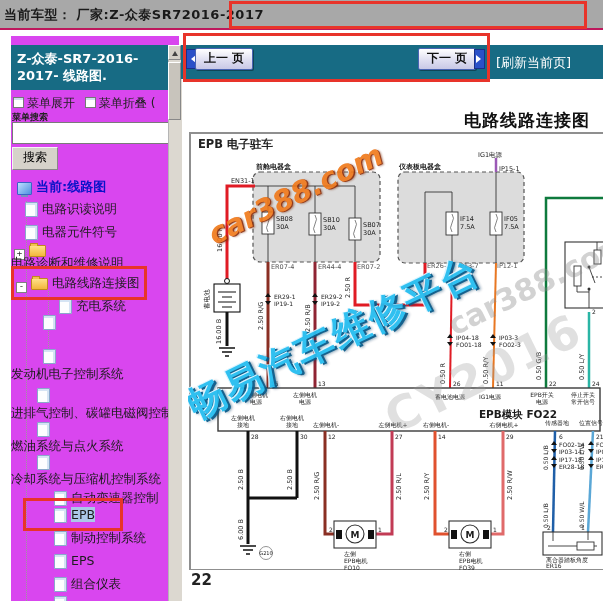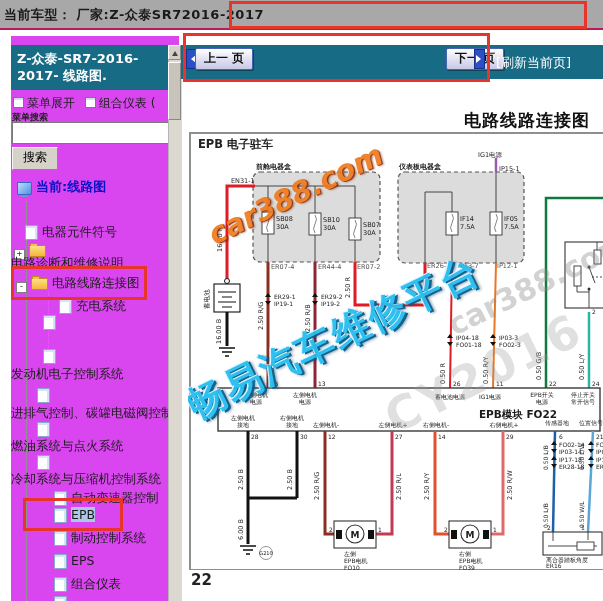--- a/index.html
+++ b/index.html
@@ -79,31 +79,34 @@
 </div>
 <div class="abs redbox" style="left:229px;top:1px;width:352px;height:22px;"></div>
 
 <div id="sidebar" class="abs">
   <div id="sbheader" class="abs">
     <div>Z-众泰-SR7-2016-</div>
     <div>2017- 线路图.</div>
   </div>
   <div id="menurow" class="abs">
     <span class="sqicon"></span><span>菜单展开</span>
-    <span class="sqicon" style="margin-left:6px;"></span><span>组合仪表 (</span>
+    <span class="sqicon" style="margin-left:6px;"></span><span>菜单折叠 (</span>
   </div>
   <div id="searchlbl" class="abs">菜单搜索</div>
   <input id="searchbox" class="abs" value="" style="">
   <div id="searchbtn" class="abs">搜索</div>
 
   <div class="dotv" style="left:15px;top:165px;height:430px;"></div>
   <div class="dotv" style="left:37px;top:255px;height:75px;"></div>
 
   <div class="trow" style="left:6px;top:142px;">
     <span class="pcicon"></span><span class="cur lbl">当前:线路图</span>
+  </div>
+  <div class="trow" style="left:14px;top:165px;">
+    <span class="doc"></span> <span class="lbl">电路识读说明</span>
   </div>
   <div class="trow" style="left:14px;top:188px;">
     <span class="doc"></span> <span class="lbl">电器元件符号</span>
   </div>
   <div class="trow" style="left:3px;top:208px;">
     <span class="pm">+</span> <span class="folder"></span>
   </div>
   <div class="trow" style="left:0px;top:219px;">
     <span class="lbl">电路诊断和维修说明</span>
   </div>
@@ -154,21 +157,21 @@
 
 <div id="sbar" class="abs"></div>
 <div id="sbarup" class="abs"></div>
 <div id="sbthumb" class="abs"></div>
 
 <div id="navband" class="abs">
   <div class="chip" id="chipL" style="left:5px;">
       <i></i>
     </div>
   <div class="navbtn" style="left:14px;">上一 页</div>
-  <div class="navbtn" style="left:237px;margin-left:28px;">下一 页</div>
+  <div class="navbtn" style="left:237px;">下一 页</div>
   <div class="chip" id="chipR" style="left:293px;">
       <i></i>
     </div>
   <div id="refresh">[刷新当前页]</div>
 </div>
 <div class="abs redbox" style="left:183px;top:33px;width:301px;height:43px;"></div>
 
 <div id="pgtitle" class="abs">电路线路连接图</div>
 <div id="pagenum" class="abs">22</div>
 

